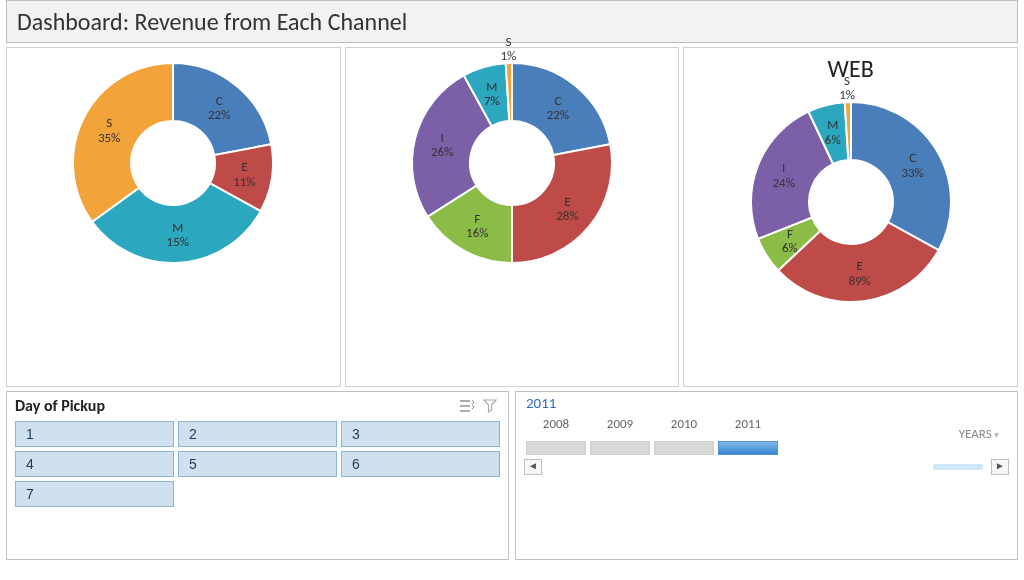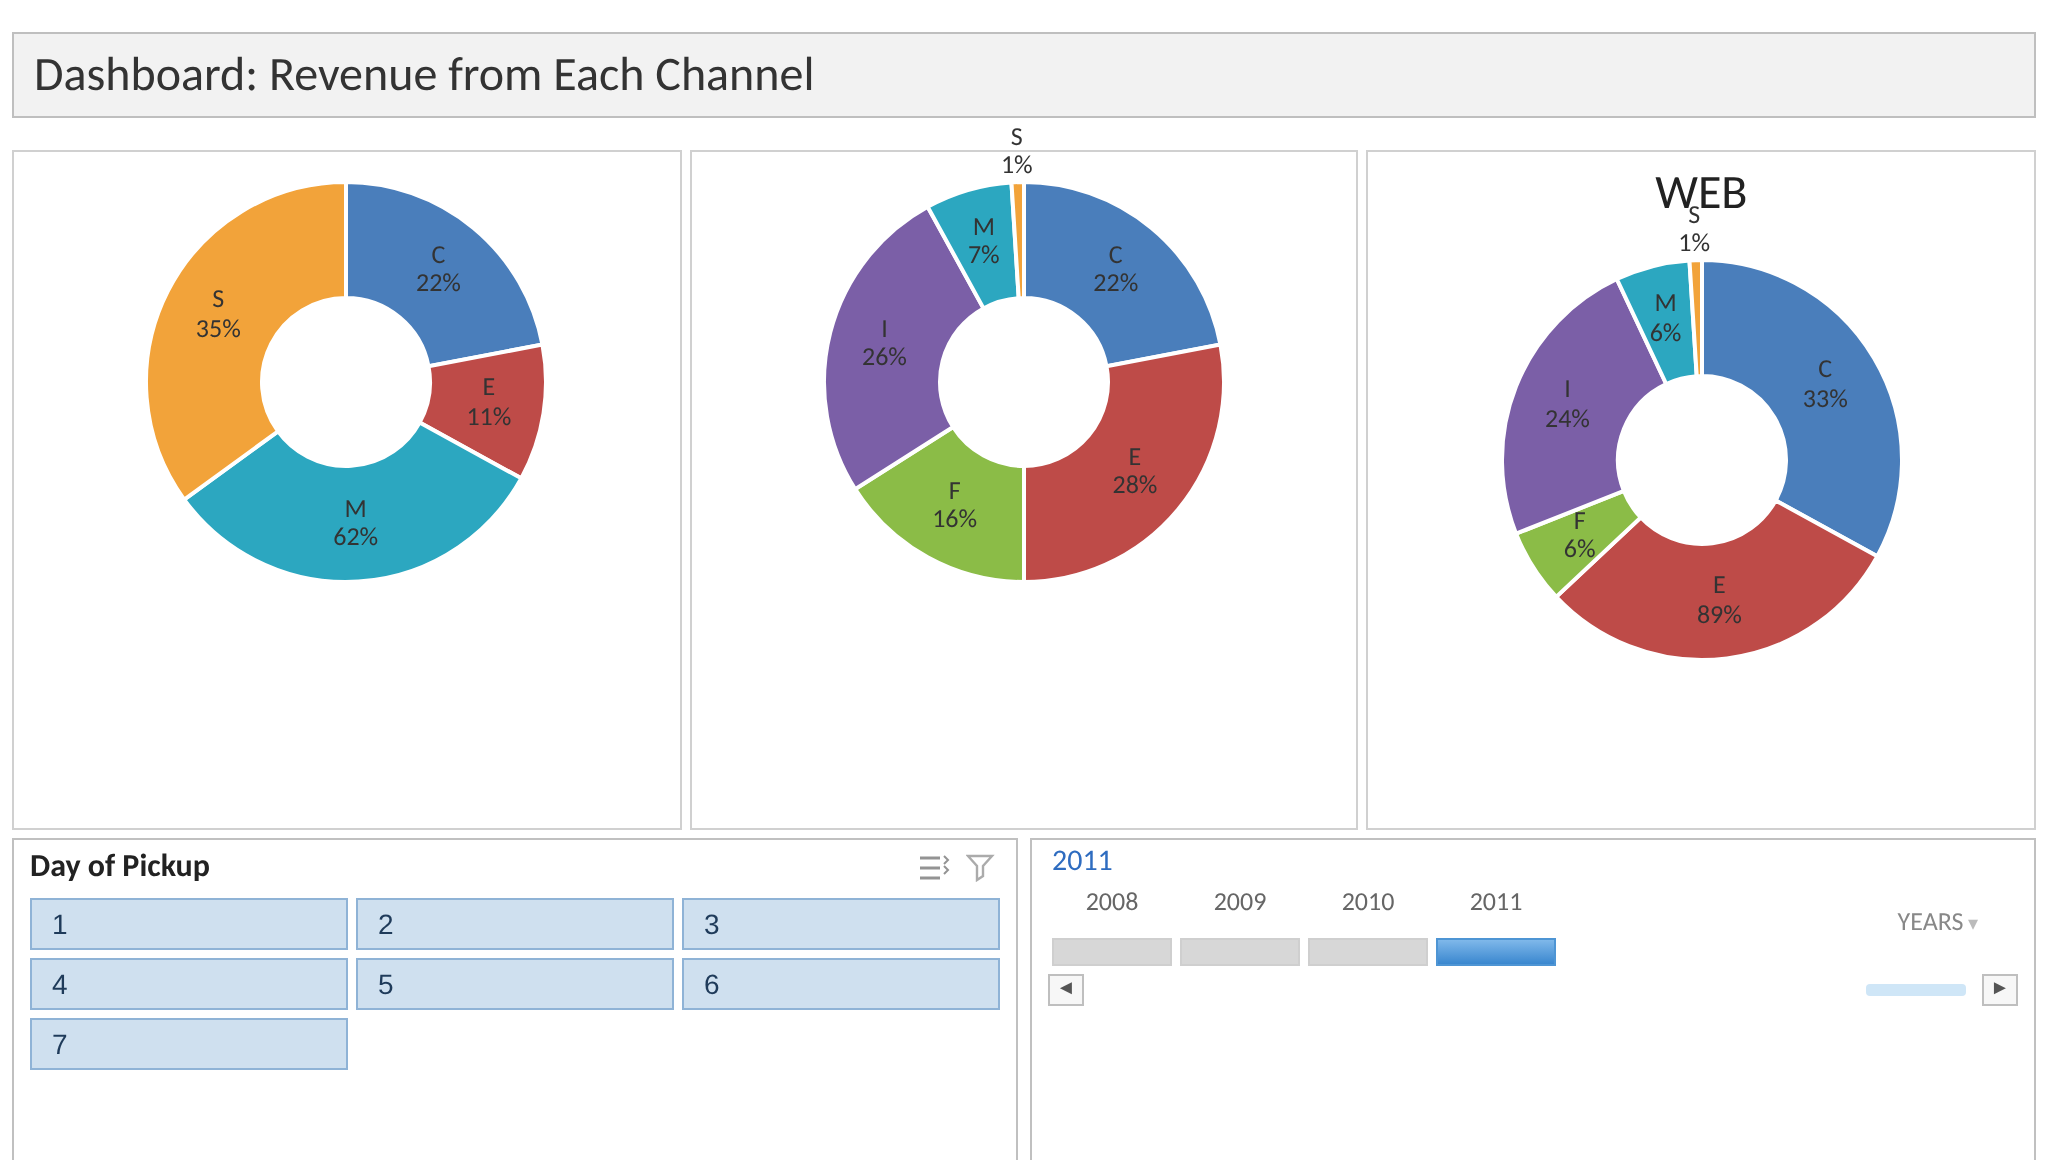--- a/index.html
+++ b/index.html
@@ -7,21 +7,21 @@
     margin: 0;
     font-family: Calibri, "Segoe UI", Arial, sans-serif;
     background: #fff;
     width: 1024px;
     height: 580px;
     overflow: hidden;
     position: relative;
   }
   .title-bar {
     border: 1px solid #bfbfbf;
-    margin: 16px 6px;
+    margin: 0 6px;
     padding: 6px 10px;
     background: #f2f2f2;
   }
   .title-bar span {
     font-size: 24px;
     color: #333;
   }
   .charts-row {
     display: flex;
     gap: 4px;
@@ -105,21 +105,21 @@
     cursor: pointer;
   }
 
   .timeline .selected-year {
     color: #2e6cc0;
     font-size: 15px;
     padding: 2px 10px 0 10px;
   }
   .timeline .years-label {
     position: absolute;
-    right: 28px;
+    right: 18px;
     top: 34px;
     color: #888;
     font-size: 13px;
   }
   .timeline .years-label::after {
     content: " ▾";
     color: #bbb;
     font-size: 10px;
   }
   .timeline-track {
@@ -205,21 +205,21 @@
         <div class="slice-label" style="left: 160.895px; top: 59.523px;">
           <div>C</div>
           <div>22%</div>
         </div>
         <div class="slice-label" style="left: 186.114px; top: 126.263px;">
           <div>E</div>
           <div>11%</div>
         </div>
         <div class="slice-label" style="left: 119.521px; top: 186.858px;">
           <div>M</div>
-          <div>62%</div>
+          <div>15%</div>
         </div>
         <div class="slice-label" style="left: 50.8475px; top: 82.3127px;">
           <div>S</div>
           <div>35%</div>
         </div>
       </div>
   </div>
   <div class="chart-card">
     <div class="donut-wrap">
         <svg width="230" height="230" viewBox="0 0 230 230">

